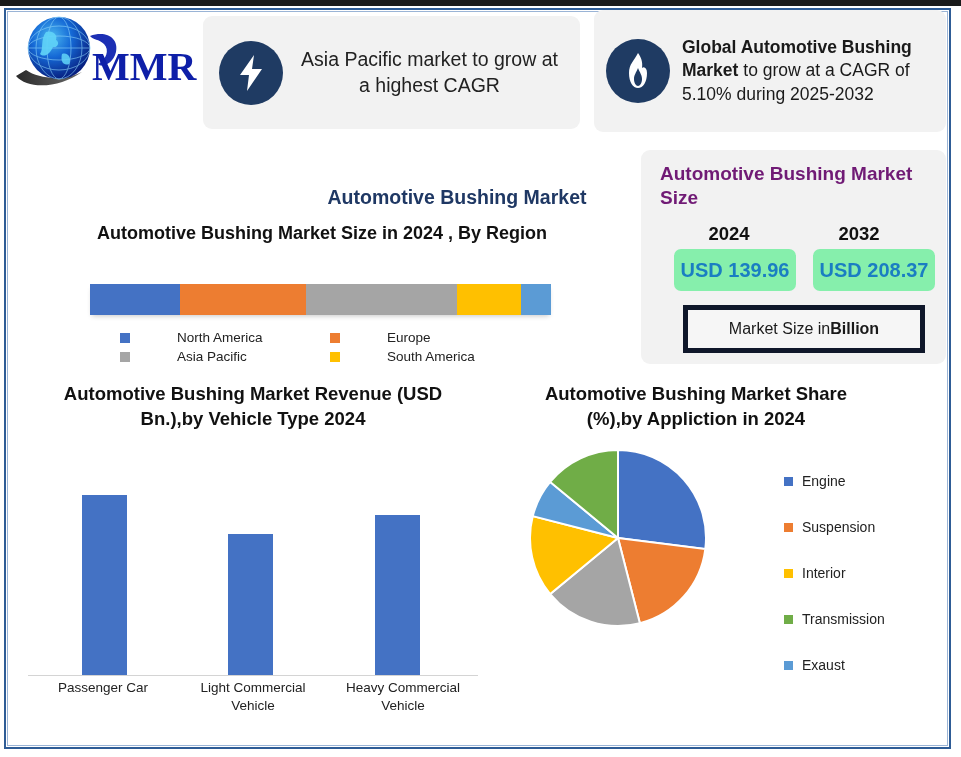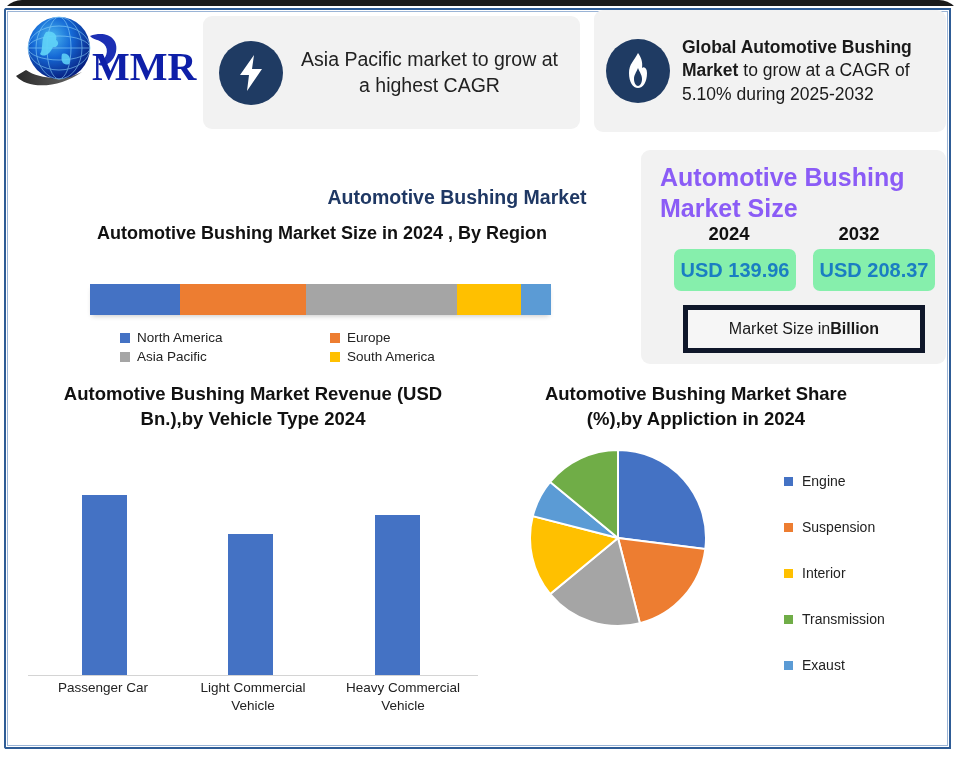--- a/index.html
+++ b/index.html
@@ -7,21 +7,20 @@
     padding: 0;
     background: #ffffff;
   }
   #page {
     position: relative;
     width: 961px;
     height: 757px;
     background: #ffffff;
     font-family: "Liberation Sans", sans-serif;
     overflow: hidden;
-    border-radius: 22px;
   }
   
   .top-band {
     position: absolute;
     left: 0; top: 0;
     width: 961px; height: 6px;
     background: #1a1a1a;
   }
   
   .frame {
@@ -99,23 +98,23 @@
     position: absolute;
     left: 641px; top: 150px;
     width: 305px; height: 214px;
     background: #f2f2f2;
     border-radius: 9px;
   }
   .size-title {
     position: absolute;
     left: 19px; top: 12px;
     width: 275px;
-    font-size: 25px;
-    font-weight: bold;
-    color: #8b5cf6;
+    font-size: 19px;
+    font-weight: bold;
+    color: #701a75;
     line-height: 1.25;
   }
   .year-label {
     position: absolute;
     font-size: 18.5px;
     font-weight: bold;
     color: #111111;
     text-align: center;
     width: 110px;
   }
@@ -186,20 +185,21 @@
     display: flex;
     flex-wrap: wrap;
     font-size: 13.5px;
     color: #222222;
   }
   .region-legend .li {
     width: 50%;
     display: flex;
     align-items: center;
     margin-bottom: 4px;
+    gap: 40px;
   }
   .swatch {
     width: 10px; height: 10px;
     margin-right: 7px;
     flex: 0 0 auto;
   }
 
   
   .bar-chart { position: absolute; left: 18px; top: 382px; width: 470px; height: 350px; }
   .bar-title {

